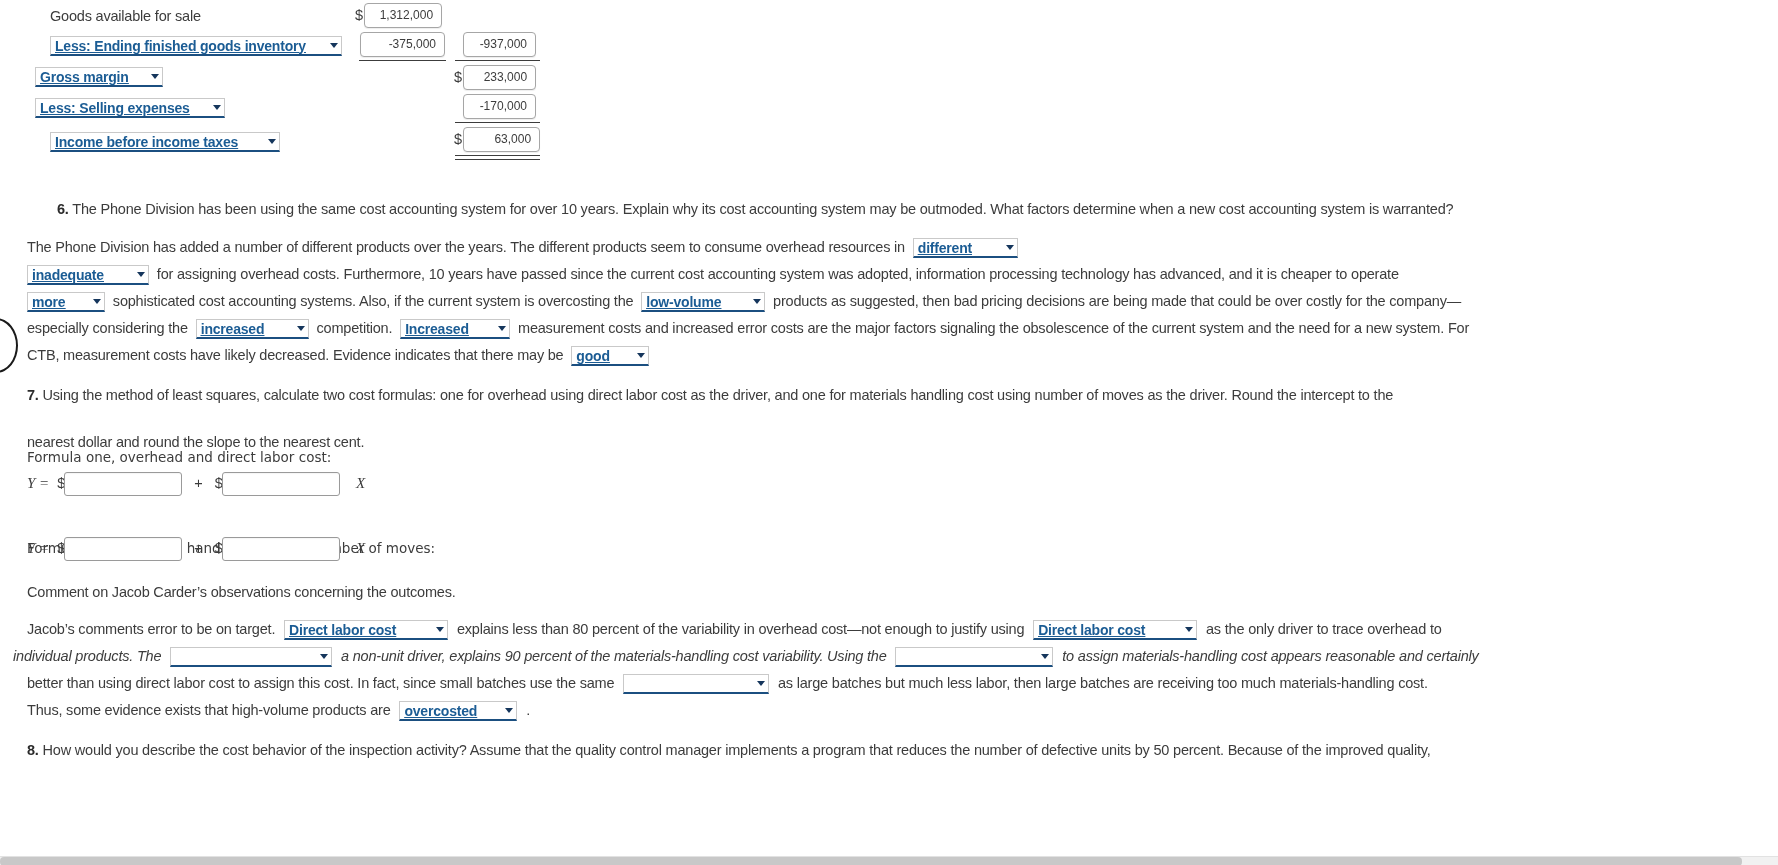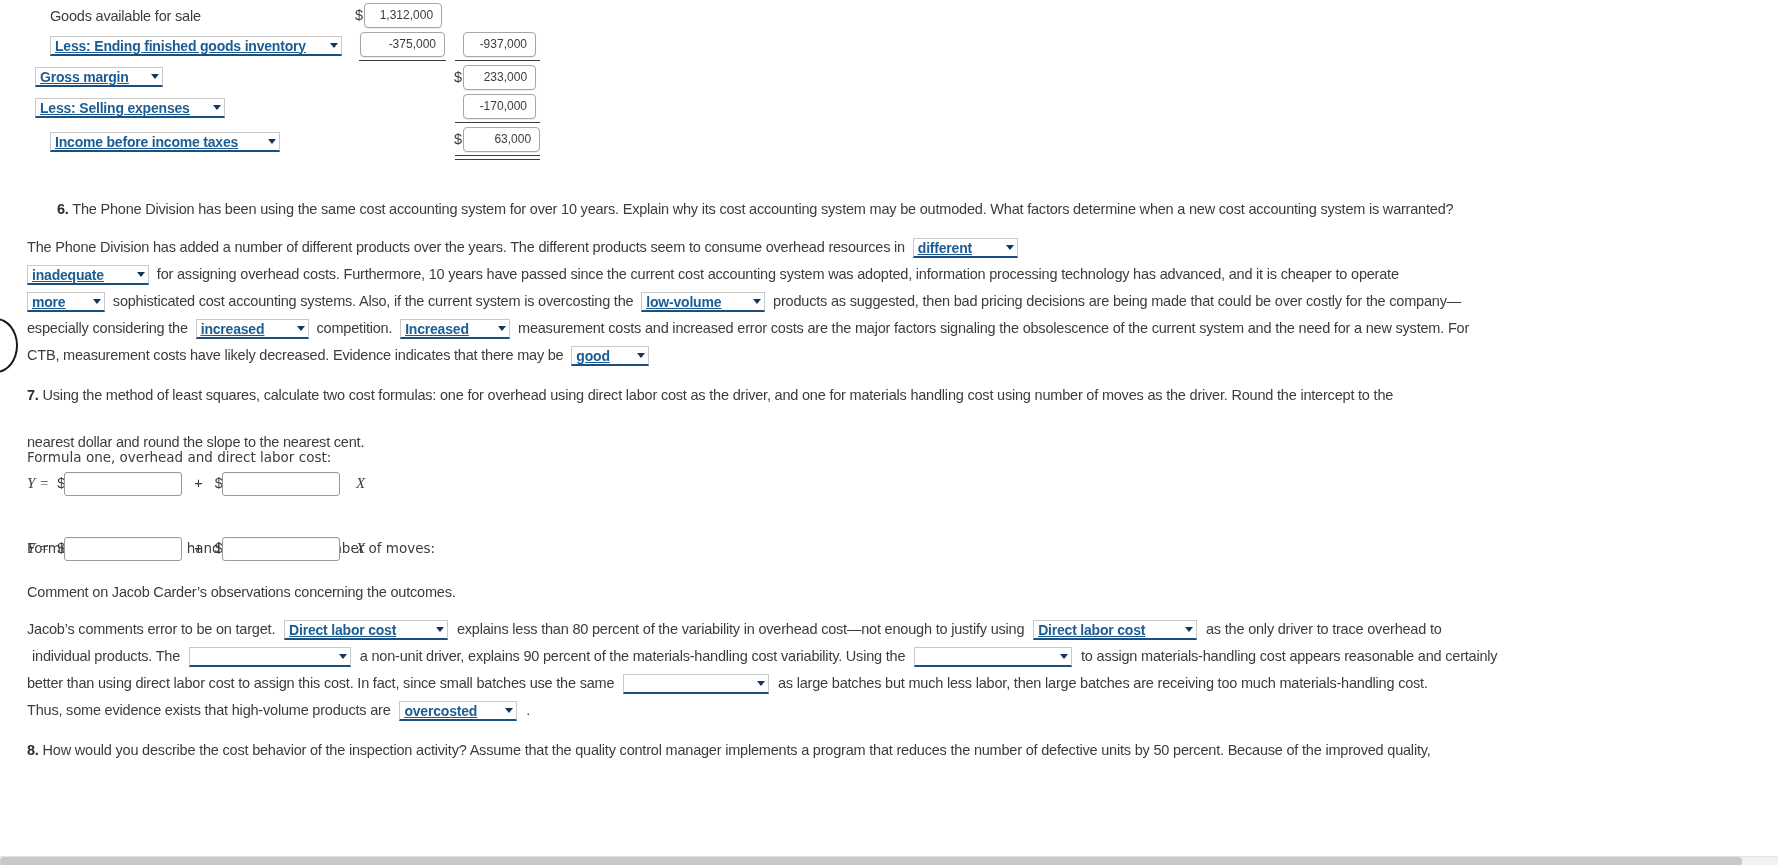--- a/index.html
+++ b/index.html
@@ -310,21 +310,21 @@
     <span class="caret"></span>
   </span>
   <span>explains less than 80 percent of the variability in overhead cost—not enough to justify using</span>
   <span class="sel" style="width:164px; margin:0 5px;">
     <span class="sel-txt">Direct labor cost</span>
     <span class="caret"></span>
   </span>
   <span>as the only driver to trace overhead to</span>
 </div>
 
-<div class="row para" style="left:32px; top:643px;">
+<div class="row para" style="left:13px; top:643px;font-style:italic;">
   <span>individual products. The</span>
   <span class="sel plain" style="width:162px; margin:0 5px;">
     <span class="sel-txt"></span>
     <span class="caret"></span>
   </span>
   <span>a non-unit driver, explains 90 percent of the materials-handling cost variability. Using the</span>
   <span class="sel plain" style="width:158px; margin:0 5px;">
     <span class="sel-txt"></span>
     <span class="caret"></span>
   </span>

